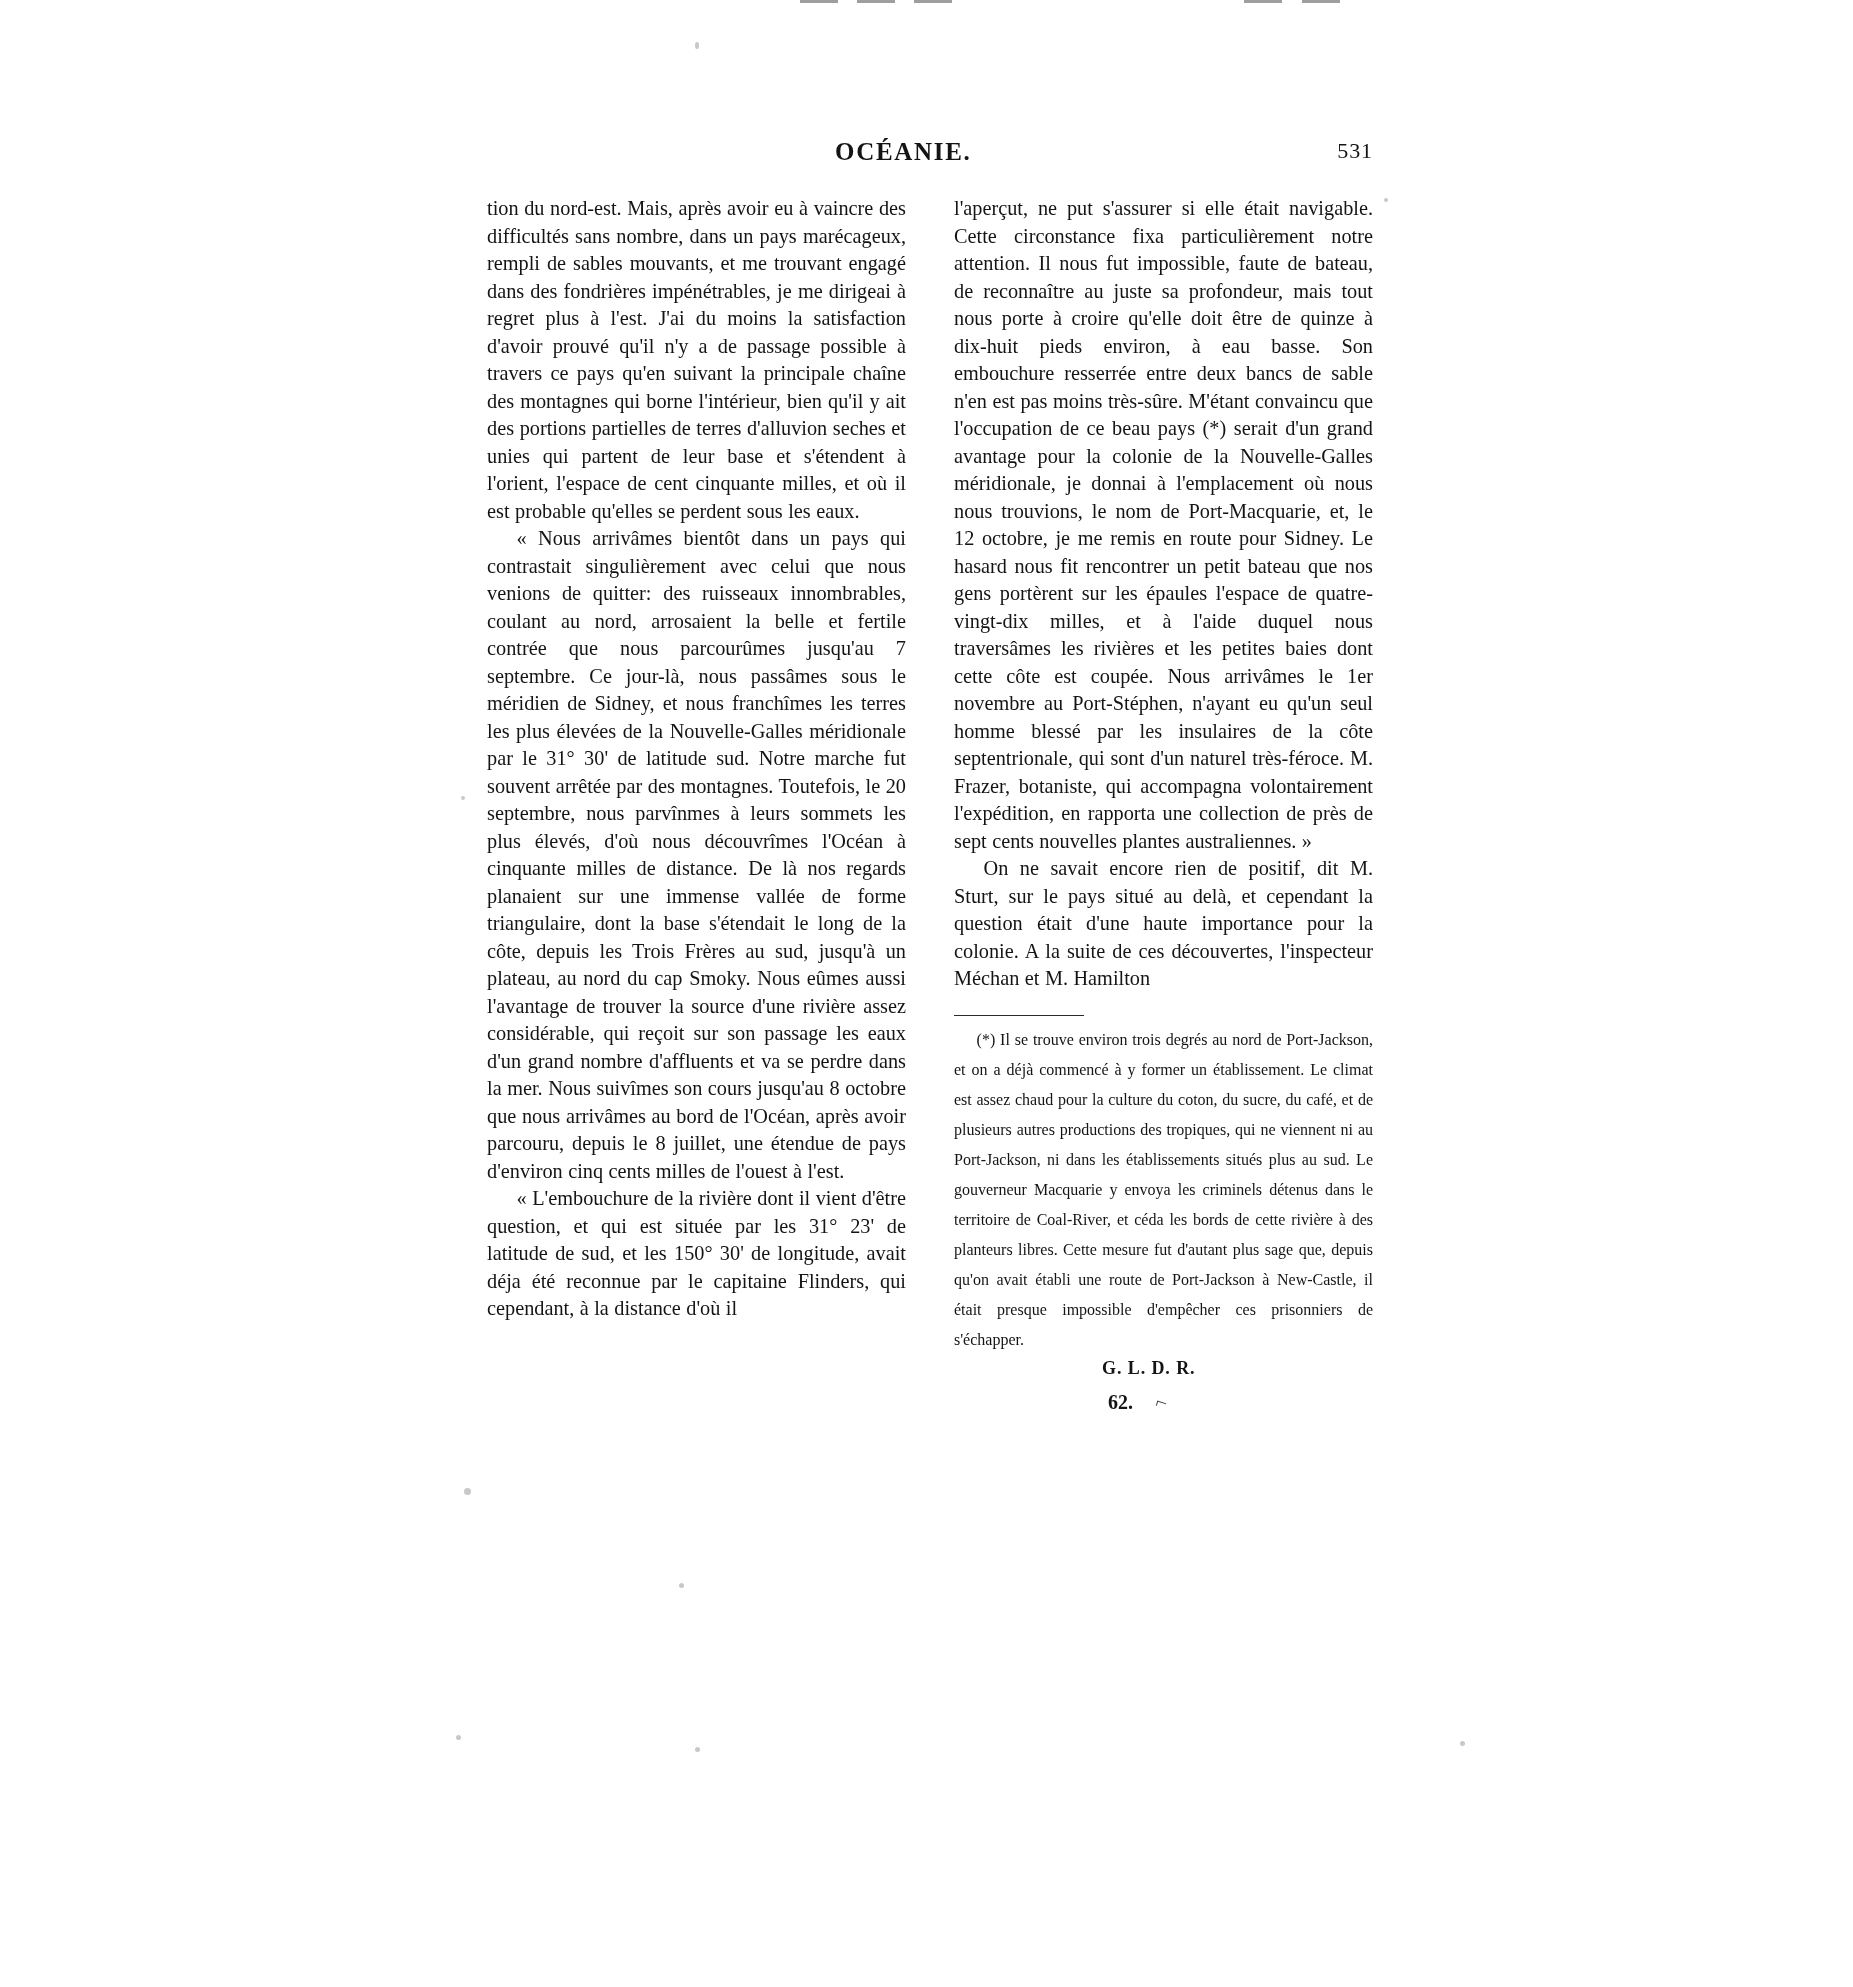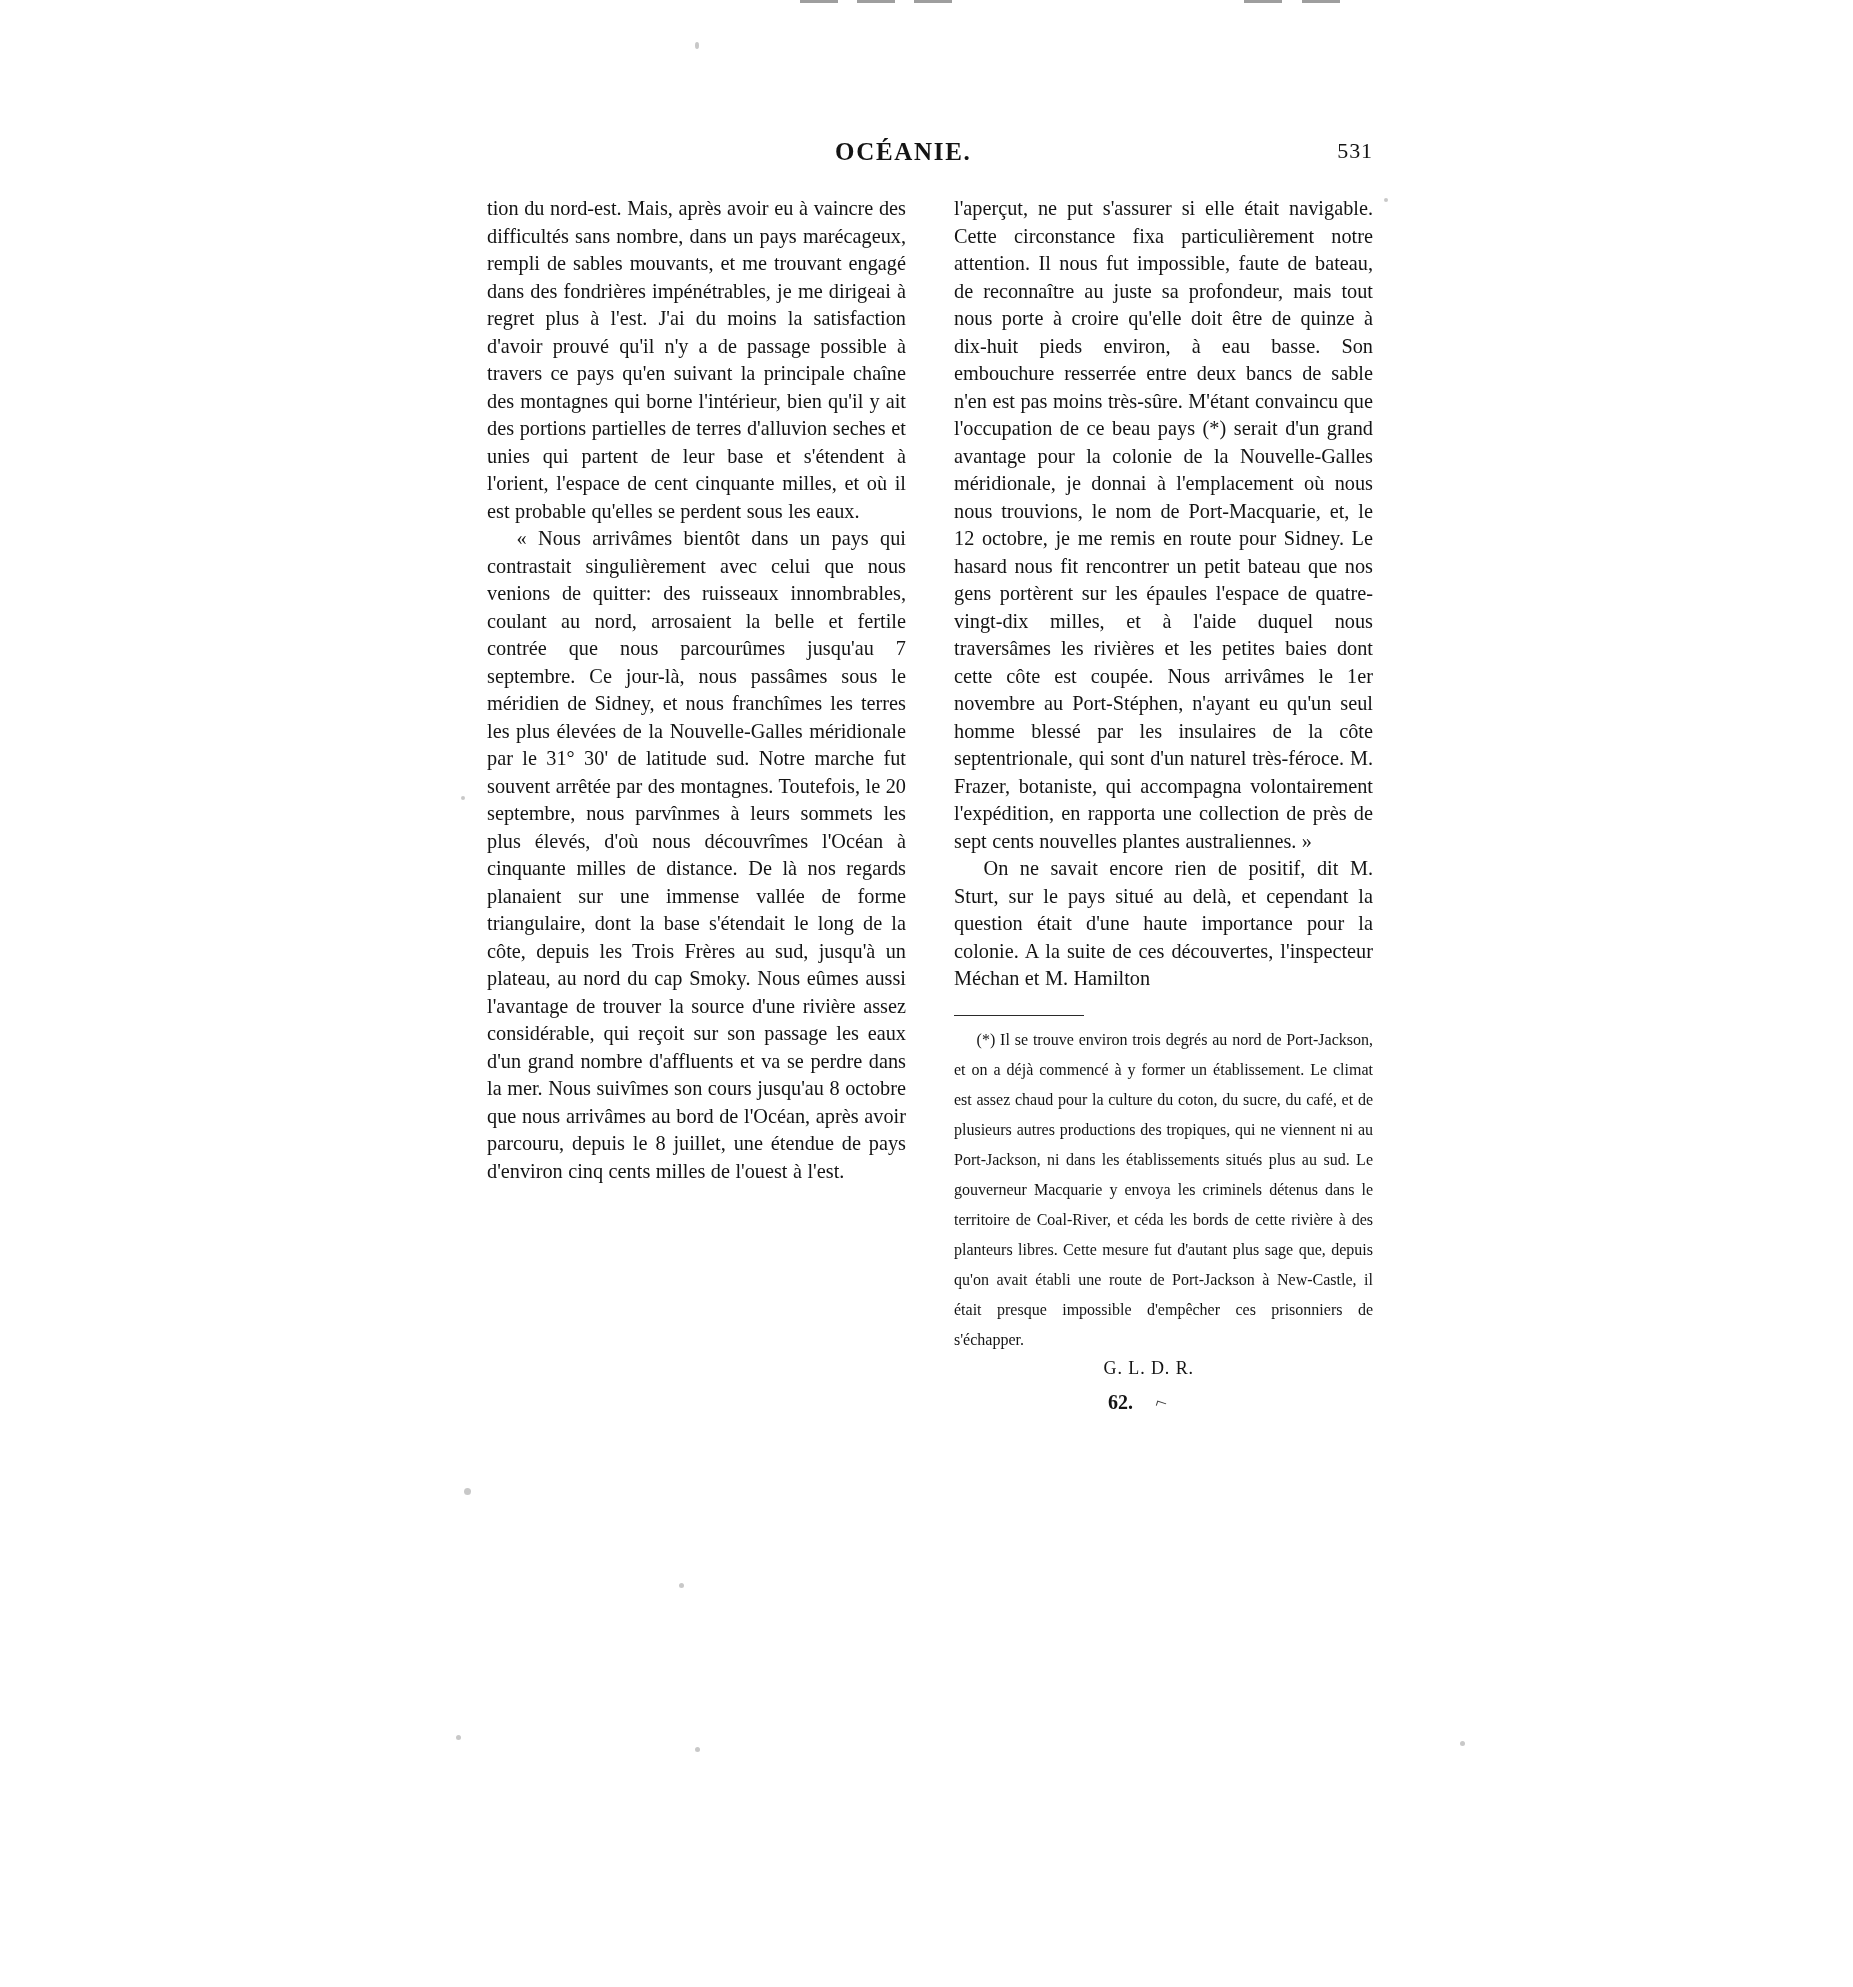--- a/index.html
+++ b/index.html
@@ -86,21 +86,21 @@
   .footnote p {
     font-size: 16px;
     line-height: 30px;
     text-align: justify;
     text-indent: 22.6px;
     margin: 0;
   }
   .signature {
     text-align: center;
     font-size: 18px;
-    font-weight: 400;
+    font-weight: 700;
     letter-spacing: 0.9px;
     margin-top: 3.5px;
     padding-right: 29.5px;
   }
   .sheetnum {
     text-align: center;
     font-size: 20px;
     font-weight: 700;
     margin-top: 12px;
     padding-right: 52px;
@@ -147,20 +147,21 @@
     <div class="folio">531</div>
   </div>
 
   <div class="rule-space"></div>
 
   <div class="columns">
 
     <div class="col">
       <p class="noindent">tion du nord-est. Mais, après avoir eu à vaincre des difficultés sans nombre, dans un pays marécageux, rempli de sables mouvants, et me trouvant engagé dans des fondrières impénétrables, je me dirigeai à regret plus à l'est. J'ai du moins la satisfaction d'avoir prouvé qu'il n'y a de passage possible à travers ce pays qu'en suivant la principale chaîne des montagnes qui borne l'intérieur, bien qu'il y ait des portions partielles de terres d'alluvion seches et unies qui partent de leur base et s'étendent à l'orient, l'espace de cent cinquante milles, et où il est probable qu'elles se perdent sous les eaux.</p>
       <p>« Nous arrivâmes bientôt dans un pays qui contrastait singulièrement avec celui que nous venions de quitter: des ruisseaux innombrables, coulant au nord, arrosaient la belle et fertile contrée que nous parcourûmes jusqu'au 7 septembre. Ce jour-là, nous passâmes sous le méridien de Sidney, et nous franchîmes les terres les plus élevées de la Nouvelle-Galles méridionale par le 31° 30' de latitude sud. Notre marche fut souvent arrêtée par des montagnes. Toutefois, le 20 septembre, nous parvînmes à leurs sommets les plus élevés, d'où nous découvrîmes l'Océan à cinquante milles de distance. De là nos regards planaient sur une immense vallée de forme triangulaire, dont la base s'étendait le long de la côte, depuis les Trois Frères au sud, jusqu'à un plateau, au nord du cap Smoky. Nous eûmes aussi l'avantage de trouver la source d'une rivière assez considérable, qui reçoit sur son passage les eaux d'un grand nombre d'affluents et va se perdre dans la mer. Nous suivîmes son cours jusqu'au 8 octobre que nous arrivâmes au bord de l'Océan, après avoir parcouru, depuis le 8 juillet, une étendue de pays d'environ cinq cents milles de l'ouest à l'est.</p>
+      <p>« L'embouchure de la rivière dont il vient d'être question, et qui est située par les 31° 23' de latitude de sud, et les 150° 30' de longitude, avait déja été reconnue par le capitaine Flinders, qui cependant, à la distance d'où il</p>
     </div>
 
     <div class="col">
       <p class="noindent">l'aperçut, ne put s'assurer si elle était navigable. Cette circonstance fixa particulièrement notre attention. Il nous fut impossible, faute de bateau, de reconnaître au juste sa profondeur, mais tout nous porte à croire qu'elle doit être de quinze à dix-huit pieds environ, à eau basse. Son embouchure resserrée entre deux bancs de sable n'en est pas moins très-sûre. M'étant convaincu que l'occupation de ce beau pays (*) serait d'un grand avantage pour la colonie de la Nouvelle-Galles méridionale, je donnai à l'emplacement où nous nous trouvions, le nom de Port-Macquarie, et, le 12 octobre, je me remis en route pour Sidney. Le hasard nous fit rencontrer un petit bateau que nos gens portèrent sur les épaules l'espace de quatre-vingt-dix milles, et à l'aide duquel nous traversâmes les rivières et les petites baies dont cette côte est coupée. Nous arrivâmes le 1er novembre au Port-Stéphen, n'ayant eu qu'un seul homme blessé par les insulaires de la côte septentrionale, qui sont d'un naturel très-féroce. M. Frazer, botaniste, qui accompagna volontairement l'expédition, en rapporta une collection de près de sept cents nouvelles plantes australiennes. »</p>
       <p>On ne savait encore rien de positif, dit M. Sturt, sur le pays situé au delà, et cependant la question était d'une haute importance pour la colonie. A la suite de ces découvertes, l'inspecteur Méchan et M. Hamilton</p>
 
       <div class="footnote-sep"></div>
       <div class="footnote">
         <p>(*) Il se trouve environ trois degrés au nord de Port-Jackson, et on a déjà commencé à y former un établissement. Le climat est assez chaud pour la culture du coton, du sucre, du café, et de plusieurs autres productions des tropiques, qui ne viennent ni au Port-Jackson, ni dans les établissements situés plus au sud. Le gouverneur Macquarie y envoya les criminels détenus dans le territoire de Coal-River, et céda les bords de cette rivière à des planteurs libres. Cette mesure fut d'autant plus sage que, depuis qu'on avait établi une route de Port-Jackson à New-Castle, il était presque impossible d'empêcher ces prisonniers de s'échapper.</p>
       </div>

